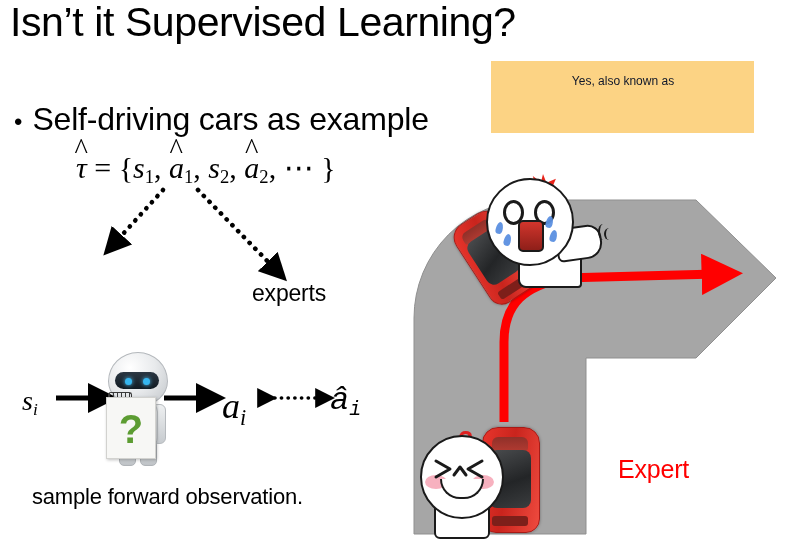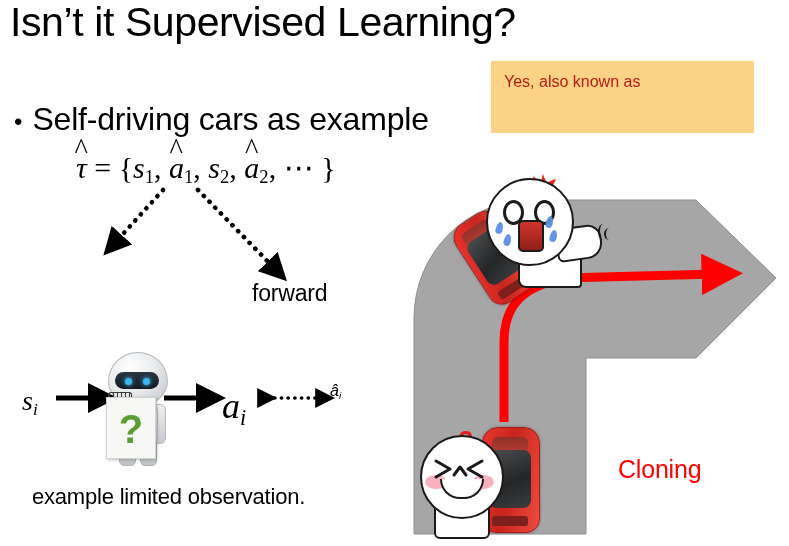--- a/index.html
+++ b/index.html
@@ -55,24 +55,25 @@
     position: absolute;
     left: 491px;
     top: 61px;
     width: 263px;
     height: 72px;
     background: #fcd384;
     box-sizing: border-box;
     padding: 6px 12px 0 13px;
   }
   .callout-line {
-    font-size: 16px;
+    font-size: 12px;
     line-height: 29px;
-    color: #b91c1c;
+    color: #0f172a;
     white-space: nowrap;
+    text-align: center;
   }
   .callout-line.italic { font-style: italic; font-weight: 600; }
 
   
   #formula {
     position: absolute;
     left: 76px;
     top: 150px;
     font-family: "Liberation Serif", serif;
     font-size: 30px;
@@ -186,22 +187,22 @@
     font-family:"Liberation Serif", serif;
     font-size:28px; font-style:italic;
   }
   #ai-label {
     position:absolute; left:222px; top:385px;
     font-family:"Liberation Serif", serif;
     font-size:36px; font-style:italic;
   }
   #ahat-label {
     position:absolute; left:330px; top:382px;
-    font-family:Liberation Sans, sans-serif;
-    font-size:16px; font-style:italic;text-align:right;
+    font-family:Liberation Mono, monospace;
+    font-size:32px; font-style:italic;text-align:right;
   }
   .sub-i { font-size:0.62em; font-style:italic; vertical-align:-0.3em; }
 
   
   #robot { position:absolute; left:88px; top:352px; width:92px; height:112px; }
   #rb-head {
     position:absolute; left:20px; top:0px; width:58px; height:52px;
     background: radial-gradient(circle at 36% 28%, #ffffff 0%, #e8eaec 48%, #bfc3c7 100%);
     border-radius: 50% 50% 46% 46% / 54% 54% 46% 46%;
     border:1px solid #b4b8bc;
@@ -415,21 +416,21 @@
   <div id="callout">
     <div class="callout-line">Yes, also known as</div>
   </div>
 
   <div id="formula">
     <span class="hatwrap"><span class="hatmark">^</span>τ</span>
     <span class="nonit"> = {</span>s<sub>1</sub><span class="nonit">, </span><span class="hatwrap"><span class="hatmark">^</span>a</span><sub>1</sub><span class="nonit">, </span>s<sub>2</sub><span class="nonit">, </span><span class="hatwrap"><span class="hatmark">^</span>a</span><sub>2</sub><span class="nonit">, ⋯ }</span>
   </div>
 
 
-  <div id="forward">forward</div>
+  <div id="forward">experts</div>
 
   <svg id="left-svg" viewBox="0 0 410 546">
     <defs>
       <marker id="ah-black" markerWidth="6" markerHeight="6" refX="3.2" refY="3" orient="auto">
         <path d="M0,0 L6,3 L0,6 z" fill="#000"></path>
       </marker>
       <marker id="ah-black-s" markerWidth="5.5" markerHeight="5.5" refX="3" refY="2.75" orient="auto">
         <path d="M0,0 L5.5,2.75 L0,5.5 z" fill="#000"></path>
       </marker>
       <marker id="ah-black-e" markerWidth="5.5" markerHeight="5.5" refX="3" refY="2.75" orient="auto">
@@ -463,37 +464,37 @@
     <div id="rb-visor"></div>
     <div class="rb-eye" id="rb-eye-l"></div>
     <div class="rb-eye" id="rb-eye-r"></div>
     <div id="rb-clip"></div>
     <div id="rb-card">
       <div id="rb-card-q">?</div>
     </div>
   </div>
 
   <div id="problem">
-    <div>example limited observation.</div>
+    <div>sample forward observation.</div>
   </div>
 
   <div id="road-wrap">
     <svg id="road-svg" viewBox="0 0 389 376">
       <defs>
         <marker id="ah-red" markerWidth="4.6" markerHeight="4.6" refX="1.6" refY="2.3" orient="auto">
           <path d="M0,0 L4.6,2.3 L0,4.6 z" fill="#FF0000"></path>
         </marker>
       </defs>
 
       <path d="M14,364 L14,148 A118,118 0 0 1 132,30 L296,30 L376,108 L296,188 L186,188 L186,364 Z" fill="#A6A6A6" stroke="#8f8f8f" stroke-width="1"></path>
 
       <path d="M104,252 L104,172 C104,132 126,116 164,108 L316,104" fill="none" stroke="#FF0000" stroke-width="9" stroke-linecap="butt" marker-end="url(#ah-red)"></path>
     </svg>
 
-    <div id="expert-label">Cloning</div>
+    <div id="expert-label">Expert</div>
     <div id="qmark-road">?</div>
 
     <div id="crash-group">
       <div id="crash-car">
         <div class="car-body"></div>
         <div class="car-wshield"></div>
         <div class="car-roof"></div>
         <div class="car-rear"></div>
       </div>
       <div id="crash-burst"></div>

